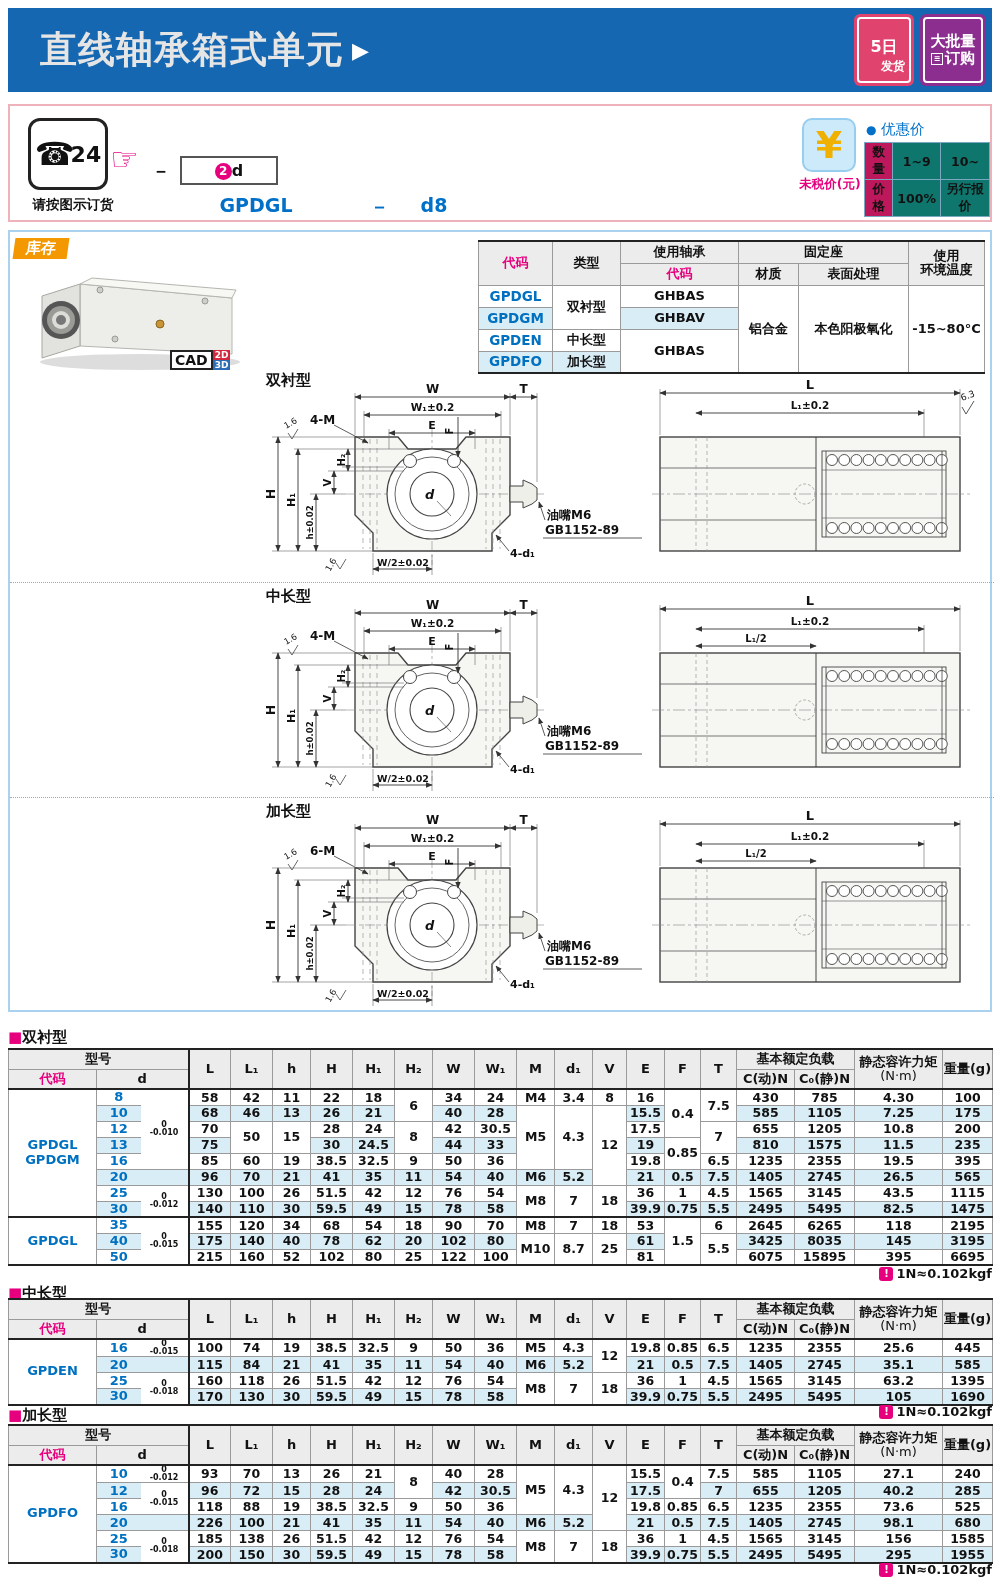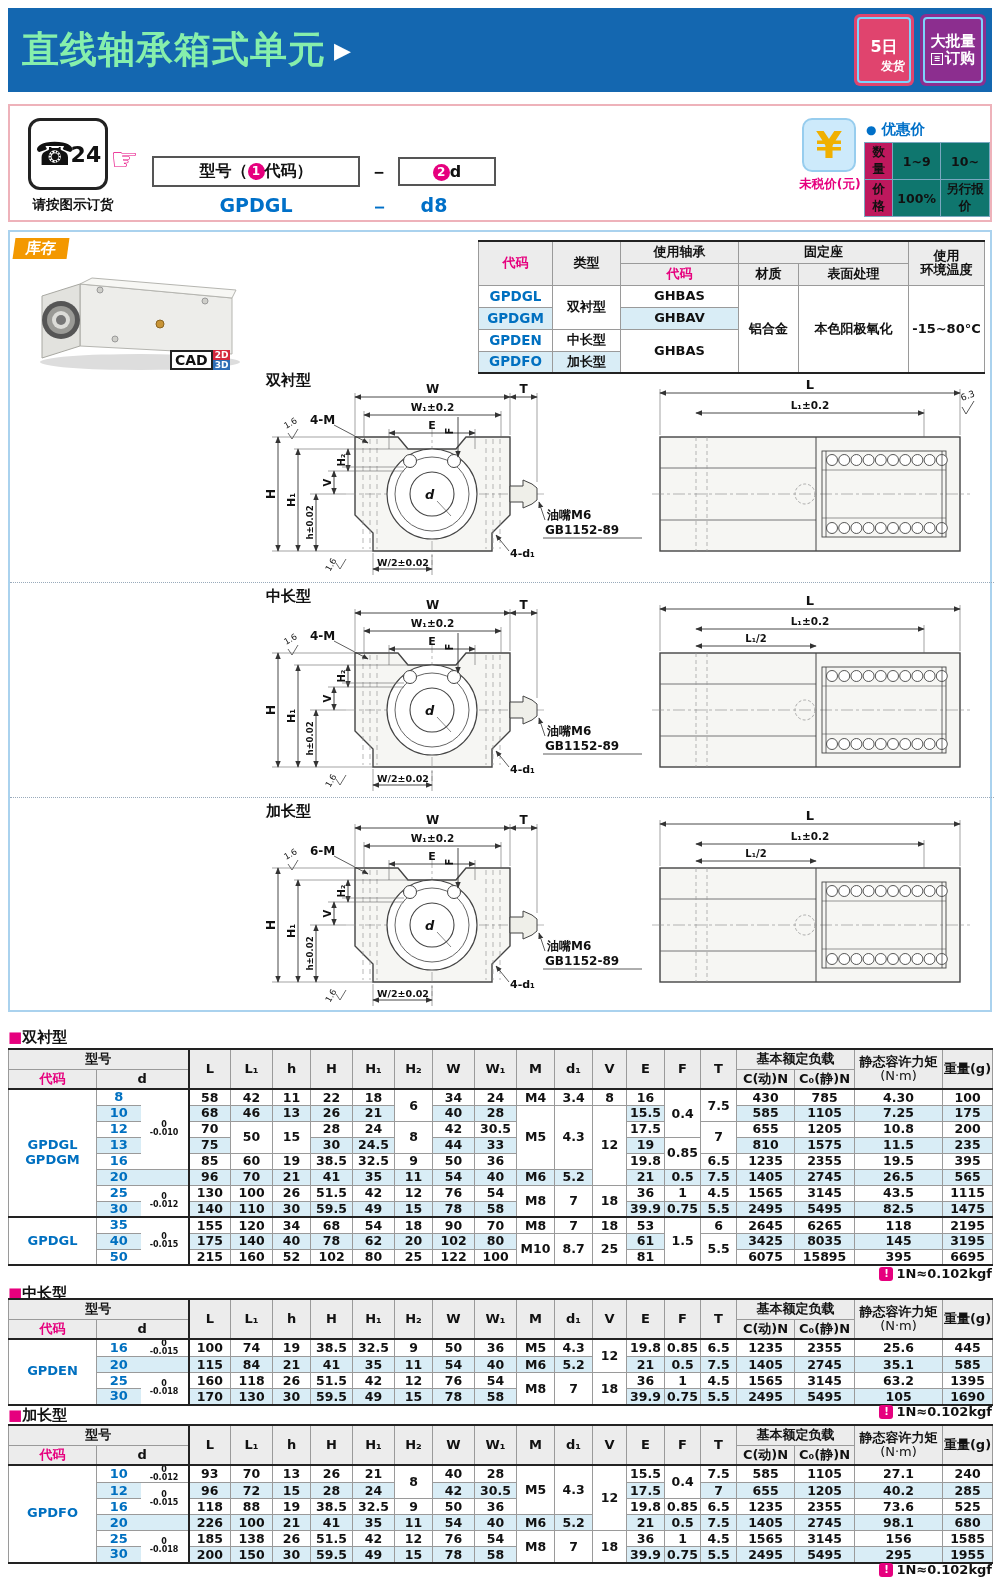--- a/index.html
+++ b/index.html
@@ -1,25 +1,25 @@
 <!DOCTYPE html>
 <html><head>
 <meta charset="utf-8">
 <style>
 *{margin:0;padding:0;box-sizing:border-box}
 body{position:relative;width:1000px;height:1584px;background:#fff;font-family:"DejaVu Sans","Liberation Sans",sans-serif;color:#111;overflow:hidden}
 .abs{position:absolute}
 
 .banner{left:8px;top:8px;width:984px;height:84px;background:#1467b0;display:flex;align-items:center}
-.banner-title{font-size:37px;font-weight:bold;color:#86efac;margin-left:14px;letter-spacing:1px;white-space:nowrap}
+.banner-title{font-size:37px;font-weight:bold;color:#e5e5e5;margin-left:32px;letter-spacing:1px;white-space:nowrap}
 .banner-arrow{color:#fff;font-size:22px;margin:0 8px}
 .banner-subs{color:#fff;font-weight:bold;line-height:1.15}
 .banner-sub1{font-size:25px}.banner-sub2{font-size:18px}
 .badge{border-radius:6px;color:#fff;font-weight:bold;text-align:center;padding:3px;margin-left:8px}
-.badge-inner{border:2px solid #7dd3fc;border-radius:4px;height:100%;display:flex;flex-direction:column;justify-content:center;padding:2px 4px}
+.badge-inner{border:2px solid #ffffff;border-radius:4px;height:100%;display:flex;flex-direction:column;justify-content:center;padding:2px 4px}
 .badge-fast{background:#e0446e;width:60px;height:72px;position:absolute;right:78px;top:6px}
 .badge-fast .b1{font-size:30px;line-height:26px}.badge-fast .b1 span{font-size:16px}
 .badge-fast .b2{font-size:12px;text-align:right;line-height:12px}
 .badge-bulk{background:#8c2e8f;width:66px;height:72px;position:absolute;right:6px;top:6px}
 .badge-bulk .b1{font-size:15px;line-height:17px}
 .badge-bulk .b2{font-size:15px;line-height:17px;display:flex;align-items:center;justify-content:center;gap:2px}
 .doc-ico{display:inline-block;width:12px;height:12px;border:1.5px solid #fff;font-size:8px;line-height:9px;background:transparent}
 
 .orderbox{left:8px;top:104px;width:984px;height:118px;border:2px solid #eeb2ba;background:#fff}
 .phone{left:18px;top:12px;width:80px;height:72px;border:3px solid #222;border-radius:12px;display:flex;align-items:center;justify-content:center;font-weight:bold}
@@ -28,21 +28,21 @@
 .hand{left:100px;top:34px;color:#e6007e;font-size:32px;font-weight:bold}
 .numcirc{display:inline-block;width:17px;height:17px;border-radius:50%;background:#e6007e;color:#fff;font-size:12px;line-height:17px;text-align:center;font-weight:bold;vertical-align:1px}
 .instr{left:142px;top:20px;font-size:16px;font-weight:bold}
 .mrow{left:142px;top:50px;display:flex;align-items:center;gap:10px;font-weight:bold}
 .mbox{border:2px solid #555;padding:3px 12px;font-size:16px;text-align:center}
 .mdash{font-size:18px}
 .exrow{left:142px;top:88px;display:flex;gap:10px;font-weight:bold;color:#0070c8;font-size:19px}
 .ex1{width:208px;text-align:center}.exd{width:16px;text-align:center}.ex2{width:76px;text-align:center}
 .yen{left:792px;top:12px;width:54px;height:54px;background:#cdeafb;border:2px solid #97cdEE;border-radius:10px;color:#f0b000;font-size:38px;font-weight:bold;text-align:center;line-height:50px}
 .yen-note{left:776px;top:70px;width:88px;text-align:center;color:#e6007e;font-weight:bold;font-size:12.5px}
-.promo{left:856px;top:14px;color:#0070c8;font-weight:bold;font-size:14.5px}
+.promo{left:856px;top:14px;color:#0070c8;font-weight:normal;font-size:14.5px}
 .promo .dot{font-size:12px}
 .ptable{left:854px;top:36px;border-collapse:collapse}
 .ptable td{border:1px solid #7aa8c0;font-size:12.5px;font-weight:bold;text-align:center;padding:1px 4px;background:#0f766e}
 .ptable td.lab{background:#be185d}
 
 .content{left:8px;top:230px;width:984px;height:782px;border:2px solid #aad2ee}
 .stock{left:4px;top:6px;background:#f39800;color:#fff;font-weight:bold;font-size:15px;padding:1px 12px;transform:skewX(-8deg)}
 .cad{left:160px;top:118px;display:flex;align-items:flex-start}
 .cad .c1{border:2px solid #222;font-weight:bold;font-size:14px;padding:0 3px;background:#fff}
 .cad .c2{display:flex;flex-direction:column;font-size:9px;font-weight:bold;color:#fff;line-height:10px}
@@ -102,21 +102,20 @@
 </div>
 
 <div class="abs orderbox">
   <div class="abs phone">
     <span class="glyph">☎</span>
     <span class="h24">24</span>
   </div>
   <div class="abs phone-caption">请按图示订货</div>
   <div class="abs hand">☞</div>
   <div class="abs mrow">
-    <div class="mbox" style="width:208px"><span>型号（</span><span class="numcirc">1</span><span>代码）</span></div>
     <div class="mdash">－</div>
     <div class="mbox" style="width:98px"><span class="numcirc">2</span><span>d</span></div>
   </div>
   <div class="abs exrow">
     <div class="ex1">GPDGL</div>
     <div class="exd">－</div>
     <div class="ex2">d8</div>
   </div>
   <div class="abs yen">¥</div>
   <div class="abs yen-note">未税价(元)</div>

